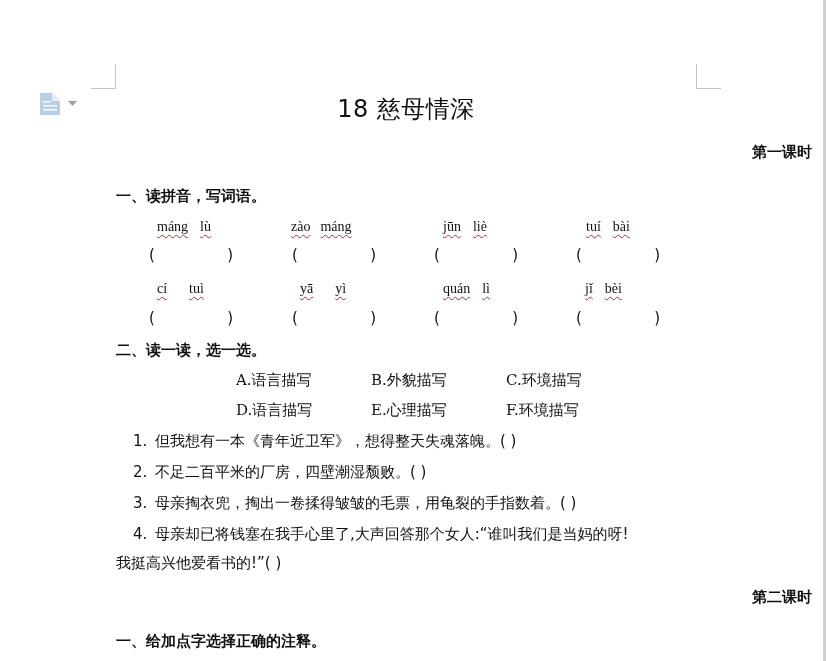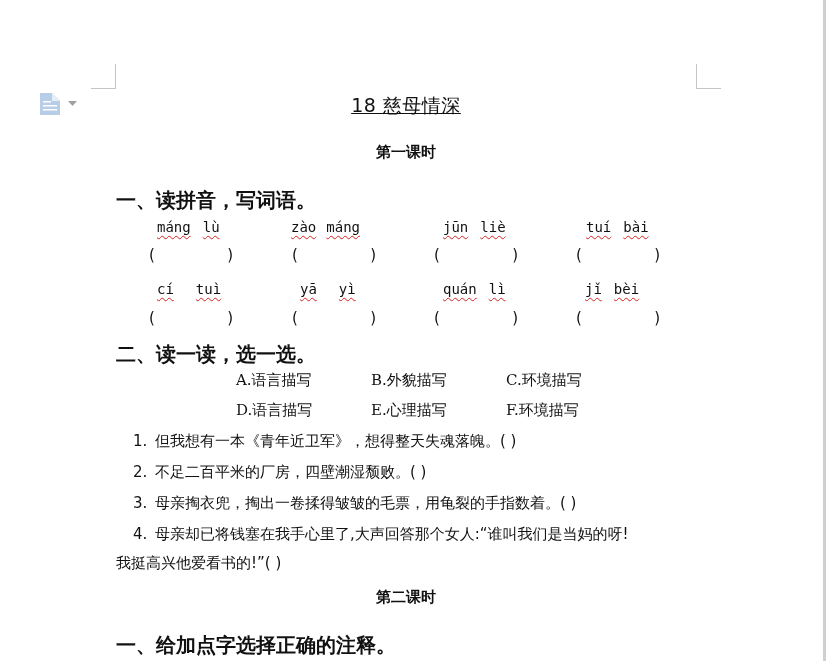--- a/index.html
+++ b/index.html
@@ -12,26 +12,26 @@
     .scroll-strip {
       position: absolute; left: 823px; top: 0; width: 3px; height: 661px;
       background: #cfcfcf;
     }
     .corner { position: absolute; border-color: #c4c4c4; border-style: solid; border-width: 0; }
     .corner-tl { left: 91px; top: 64px; width: 24px; height: 24px; border-right-width: 1px; border-bottom-width: 1px; }
     .corner-tr { left: 696px; top: 64px; width: 24px; height: 24px; border-left-width: 1px; border-bottom-width: 1px; }
     .doc-icon { position: absolute; left: 40px; top: 93px; width: 40px; height: 22px; display: flex; align-items: center; gap: 8px; cursor: pointer; }
     .doc-icon svg { display: block; }
 
-    .title { position: absolute; left: 0; width: 812px; top: 93px; text-align: center; font-size: 19px; letter-spacing: 0.5px; text-decoration: underline; }
-    .lesson { position: absolute; left: 0; width: 812px; text-align: center; font-size: 15px; font-weight: bold; }
-    .section { position: absolute; left: 116px; font-size: 20px; font-weight: bold; }
+    .title { position: absolute; left: 0; width: 812px; top: 93px; text-align: center; font-size: 24px; letter-spacing: 0.5px; }
+    .lesson { position: absolute; left: 0; width: 812px; text-align: right; font-size: 15px; font-weight: bold; }
+    .section { position: absolute; left: 116px; font-size: 15px; font-weight: bold; }
 
     .py-row { position: absolute; left: 0; height: 20px; font-family: "DejaVu Sans Mono", "Liberation Mono", monospace; font-size: 14px; }
-    .py-item { position: absolute; white-space: nowrap; }
+    .py-item { position: absolute; white-space: nowrap; font-family: Liberation Serif, serif; }
     .py-word { text-decoration: underline wavy #d62020; text-decoration-thickness: 1px; text-underline-offset: 3px; margin-right: 12px; }
     .paren-row { position: absolute; left: 0; font-size: 15px; height: 20px; }
     .paren { position: absolute; width: 84px; display: flex; justify-content: space-between; }
 
     .opt-row { position: absolute; left: 236px; font-size: 15px; height: 20px; font-family: "DejaVu Serif", "Liberation Serif", serif; }
     .opt { position: absolute; white-space: nowrap; }
 
     .q { position: absolute; font-size: 15px; white-space: nowrap; }
     .q .num { display: inline-block; width: 22px; }
   </style>

